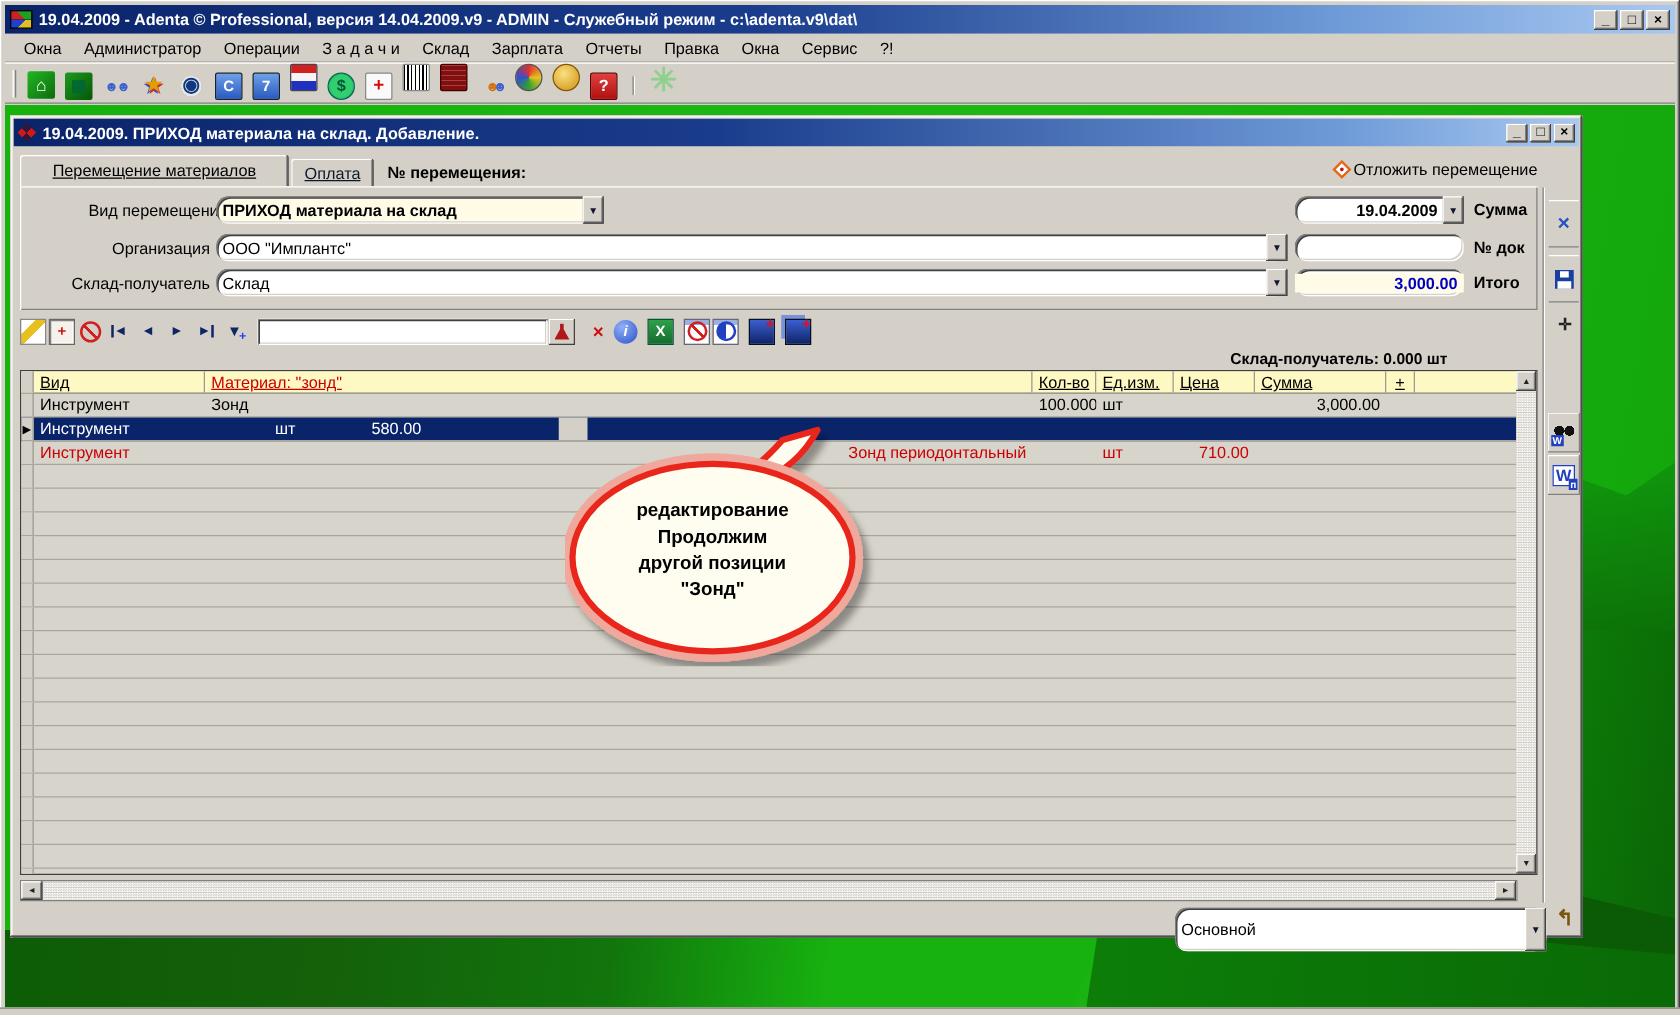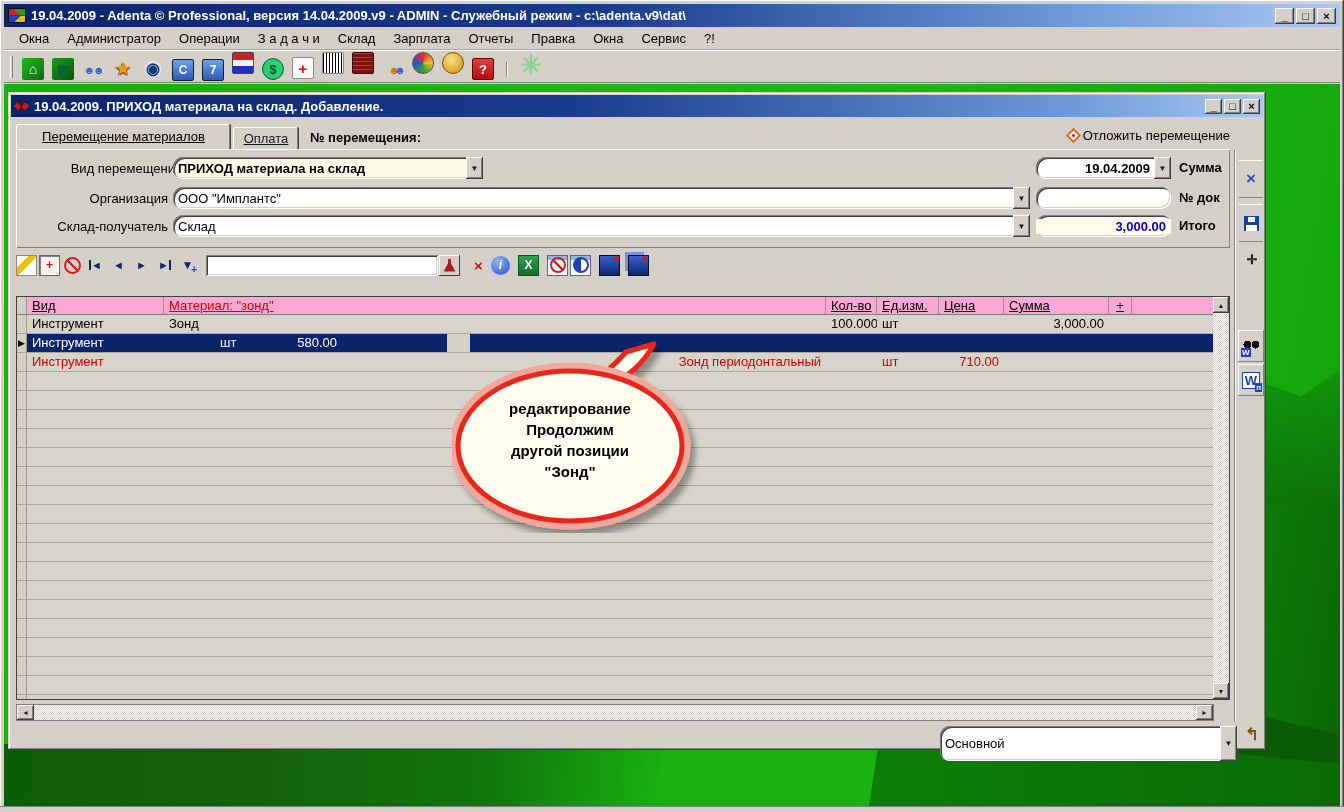--- a/index.html
+++ b/index.html
@@ -99,21 +99,21 @@
   .gi-hidecol::after{border:2px solid #d02020;background:linear-gradient(45deg,transparent 44%,#d02020 44% 56%,transparent 56%);}
   .gi-showcol::after{border:2px solid #2040c0;background:linear-gradient(90deg,#2040c0 50%,transparent 50%);}
   .gi-ins{background:linear-gradient(180deg,#3a5fd0,#102468);border:1px solid #012;}
   .gi-ins::after,.gi-copy::after{content:"+";position:absolute;right:-1px;top:-5px;color:#e01010;font-size:13px;}
   .gi-copy{background:linear-gradient(180deg,#3a5fd0,#102468);border:1px solid #012;box-shadow:-4px -4px 0 -1px #7a90d8;margin-left:6px;}
   .gap6{width:6px;}
   
   .grid-caption{position:absolute;left:0;top:188px;width:1150px;text-align:right;font-weight:bold;font-size:12.5px;}
   .tbl{position:absolute;left:8px;top:204px;width:1214px;height:404px;background:#d7d4cb;border:1px solid #404040;overflow:hidden;}
   .trow{display:flex;height:19px;border-bottom:1px solid #aaa69e;align-items:stretch;}
-  .thead{height:18px;background:#f9a8d4;border-bottom:1px solid #808080;}
+  .thead{height:18px;background:#fef9c3;border-bottom:1px solid #808080;}
   .tc{padding:1px 5px;white-space:nowrap;overflow:hidden;flex:0 0 auto;}
   .thead .tc{text-decoration:underline;border-right:1px solid #9c9890;}
   .thead .tc.red{color:#cc0000;}
   .ind{width:10px;flex:0 0 auto;background:#d4d0c8;border-right:1px solid #9c9890;padding:0;font-size:9px;line-height:18px;text-align:center;}
   .sel{background:#0a246a;color:#fff;}
   .sel .editcell{background:#000;color:#fff;}
   .sel .graycell{background:#d4d0c8;}
   .redrow{color:#cc0000;}
   
   .vscroll{position:absolute;right:0;top:0;width:16px;height:100%;background:conic-gradient(#fff 25%,#d4d0c8 0 50%,#fff 0 75%,#d4d0c8 0);background-size:2px 2px;}
@@ -290,20 +290,21 @@
             <span class="gi gi-excel">X</span>
             <span class="gap6"></span>
             <span class="gi gi-tbl gi-hidecol"></span>
             <span class="gi gi-tbl gi-showcol"></span>
             <span class="gap6"></span>
             <span class="gi gi-ins"></span>
             <span class="gi gi-copy"></span>
           </span>
       </div>
 
+      <div class="grid-caption">Склад-получатель: 0.000 шт</div>
 
       <div class="tbl">
         <div id="tbody" style="position:absolute;left:0;top:0;right:16px;">
             <div class="trow thead">
               <span class="ind"></span>
               <span class="tc" style="width: 137px; text-align: left;">Вид</span>
               <span class="tc red" style="width: 662px; text-align: left;">Материал: "зонд"</span>
               <span class="tc" style="width: 51px; text-align: left;">Кол-во</span>
               <span class="tc" style="width: 62px; text-align: left;">Ед.изм.</span>
               <span class="tc" style="width: 65px; text-align: left;">Цена</span>

